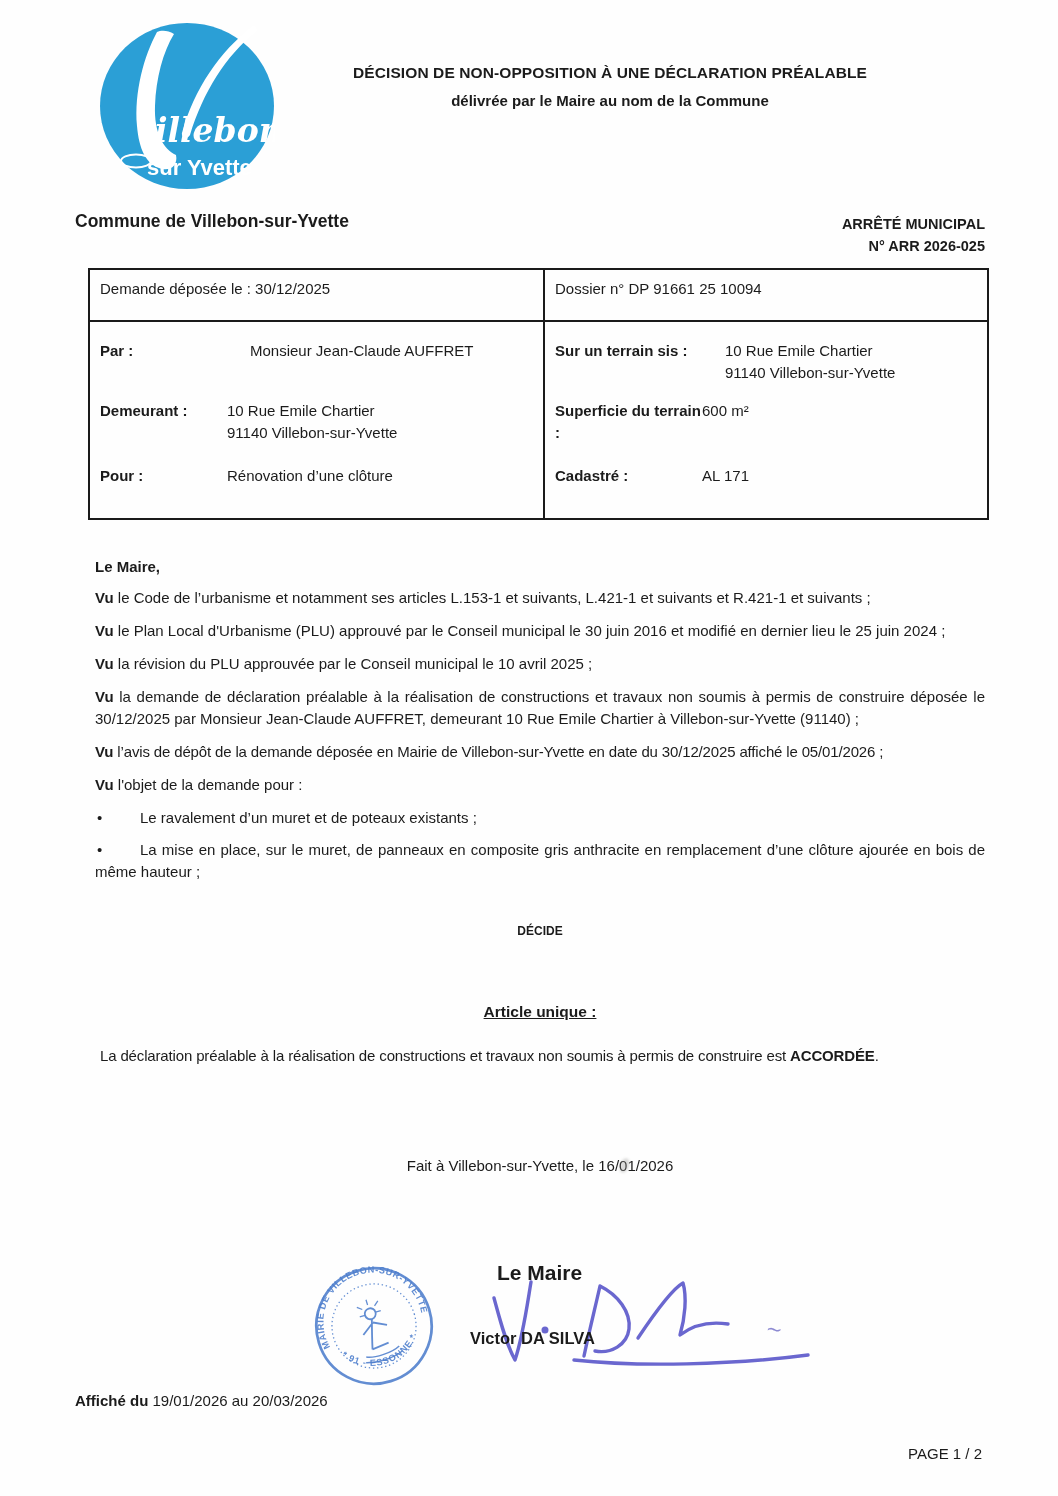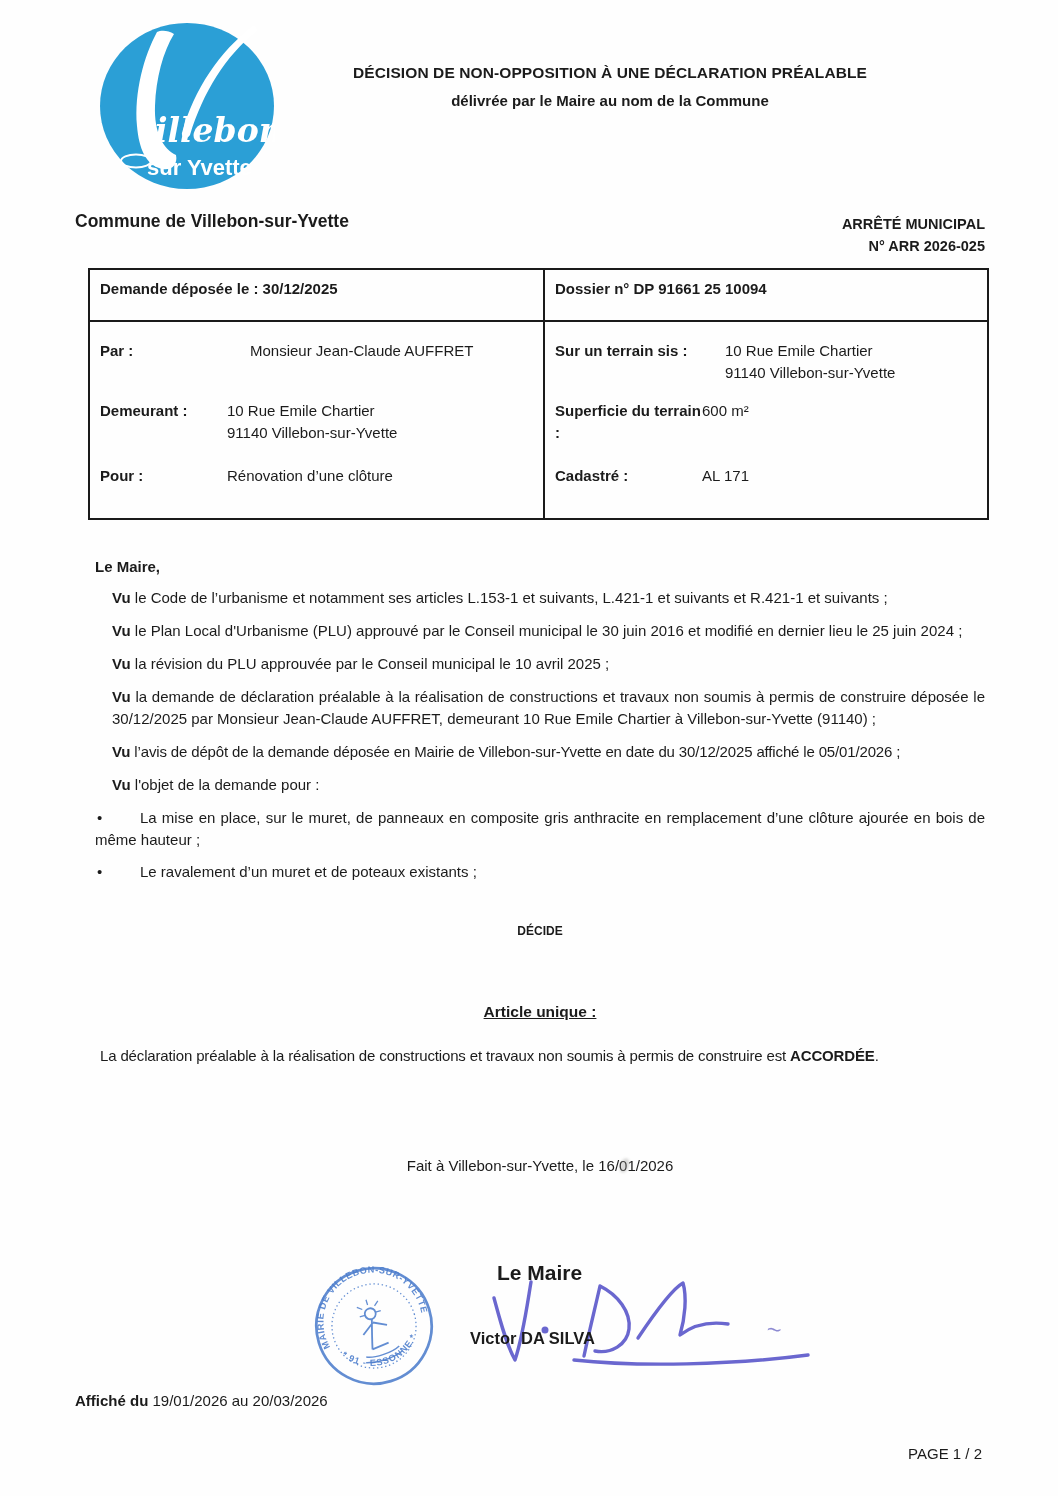--- a/index.html
+++ b/index.html
@@ -17,31 +17,31 @@
   .commune-row{position:absolute; left:75px; top:210px; right:73px; display:flex; justify-content:space-between; align-items:flex-start;}
   .commune-name{font-weight:bold; font-size:17.5px;}
   .arrete-block{text-align:right; font-weight:bold; font-size:14.5px; line-height:22px; padding-top:3px;}
   
   .info-table{position:absolute; left:88px; top:268px; width:897px; border:2px solid #1a1a1a; background:#fefefe;}
   .t-row{display:flex;}
   .t-head{border-bottom:2px solid #1a1a1a; height:50px;}
   .t-cell{padding:8px 10px 0 10px; box-sizing:border-box;}
   .t-cell.lcol{width:455px; border-right:2px solid #1a1a1a;}
   .t-cell.rcol{flex:1;}
-  .t-head .t-cell{font-weight:bold; font-size:15px;}
+  .t-head .t-cell{font-weight:normal; font-size:15px;}
   .t-body{height:196px;}
   .trow{display:flex;}
   .lbl{width:127px; font-weight:bold; flex-shrink:0;}
   .lblr{width:147px; font-weight:bold; flex-shrink:0;}
   .val{flex:1; white-space:pre-line;}
   .mt10{margin-top:10px;gap:23px;} .mt38{margin-top:38px;} .mt21{margin-top:21px;} .mt16{margin-top:16px;}
   
   .content{position:absolute; left:95px; top:556px; width:890px;}
   .lemaire{font-weight:bold; margin-bottom:9px;}
-  p.vu{margin:0 0 11px 17px; text-align:justify;}
+  p.vu{margin:0 0 11px 0; text-align:justify;}
   p.vu b{font-weight:bold;}
   .tight{letter-spacing:-0.15px;}
   .bullet-para{margin:0 0 10px 0; text-align:justify;}
   .bullet-para::before{content:"\2022"; display:inline-block; width:43px; padding-left:2px;}
   .decide{font-weight:bold; font-size:12px; text-align:center; margin-top:37px;}
   .article{font-weight:bold; font-size:15.5px; text-align:center; text-decoration:underline; margin-top:59px;}
   p.accord{margin:22px 0 0 5px; letter-spacing:-0.15px;}
   p.accord b{font-weight:bold;}
   .fait{text-align:center; margin-top:88px;}
   
@@ -133,22 +133,22 @@
   <div class="content">
     <div class="lemaire">Le Maire,</div>
 
     <p class="vu"><b>Vu</b><span> le Code de l’urbanisme et notamment ses articles L.153-1 et suivants, L.421-1 et suivants et R.421-1 et suivants ;</span></p>
     <p class="vu"><b>Vu</b><span> le Plan Local d'Urbanisme (PLU) approuvé par le Conseil municipal le 30 juin 2016 et modifié en dernier lieu le 25 juin 2024 ;</span></p>
     <p class="vu"><b>Vu</b><span> la révision du PLU approuvée par le Conseil municipal le 10 avril 2025 ;</span></p>
     <p class="vu"><b>Vu</b><span> la demande de déclaration préalable à la réalisation de constructions et travaux non soumis à permis de construire déposée le 30/12/2025 par Monsieur Jean-Claude AUFFRET, demeurant 10 Rue Emile Chartier à Villebon-sur-Yvette (91140) ;</span></p>
     <p class="vu tight"><b>Vu</b><span> l’avis de dépôt de la demande déposée en Mairie de Villebon-sur-Yvette en date du 30/12/2025 affiché le 05/01/2026 ;</span></p>
     <p class="vu"><b>Vu</b><span> l'objet de la demande pour :</span></p>
 
+    <div class="bullet-para"><span>Le ravalement d’un muret et de poteaux existants ;</span></div>
     <div class="bullet-para"><span>La mise en place, sur le muret, de panneaux en composite gris anthracite en remplacement d’une clôture ajourée en bois de même hauteur ;</span></div>
-    <div class="bullet-para"><span>Le ravalement d’un muret et de poteaux existants ;</span></div>
 
     <div class="decide">DÉCIDE</div>
     <div class="article">Article unique :</div>
 
     <p class="accord"><span>La déclaration préalable à la réalisation de constructions et travaux non soumis à permis de construire est </span><b>ACCORDÉE</b><span>.</span></p>
 
     <div class="fait">Fait à Villebon-sur-Yvette, le 16/01/2026</div>
   </div>
 
   <svg class="seal" viewBox="0 0 140 140">

